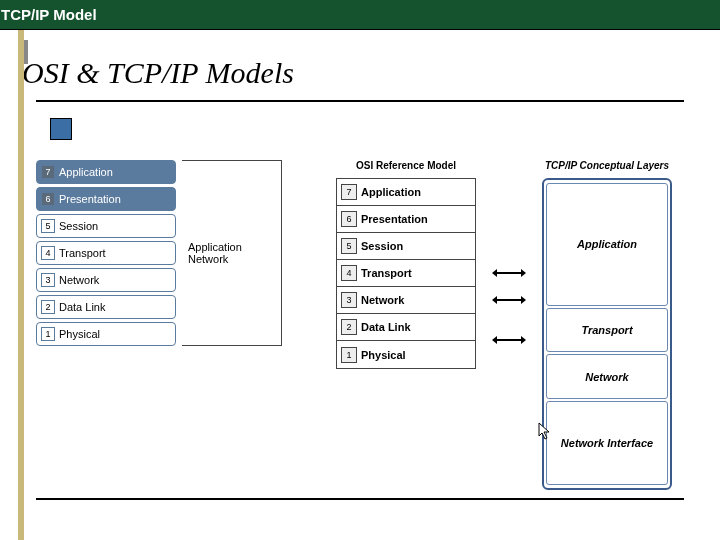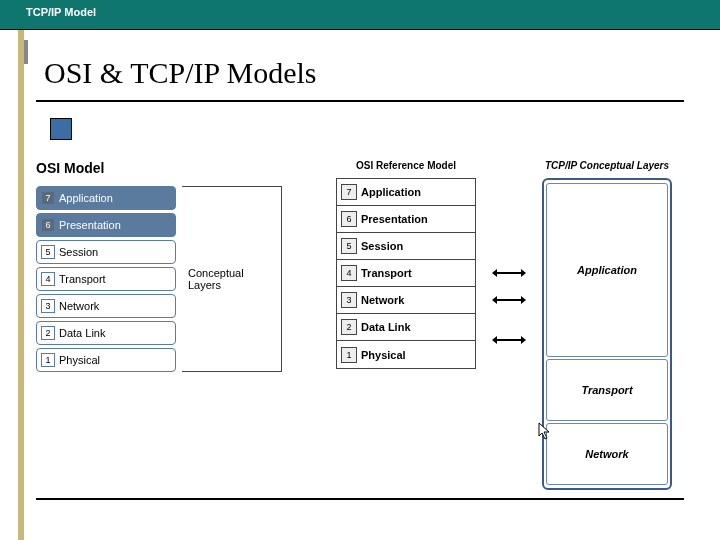--- a/index.html
+++ b/index.html
@@ -7,45 +7,46 @@
     width: 720px;
     height: 540px;
     background: #fff;
     font-family: Arial, Helvetica, sans-serif;
     position: relative;
     overflow: hidden;
   }
   .topbar {
     width: 100%;
     height: 30px;
-    background: #0f766e;
+    background: #14532d;
     color: #fff;
     font-weight: bold;
-    font-size: 11px;
-    padding: 6px 26px;
+    font-size: 15px;
+    padding: 6px 1px;
     border-bottom: 1px solid #000;
   }
   .side-accent {
     position: absolute;
     left: 18px;
     top: 30px;
     bottom: 0;
     width: 6px;
     background: #c8b87a;
   }
   .tiny-sq {
     position: absolute;
     left: 24px;
     top: 40px;
     width: 4px;
     height: 24px;
     background: #888;
   }
   .title-wrap {
-    margin: 26px 0 0 44px;
+    margin: 26px 0 0 22px;
+    font-style: italic;
   }
   .slide-title {
     font-family: "Times New Roman", serif;
     font-size: 30px;
     font-weight: normal;
     color: #000;
   }
   .decor-box {
     position: absolute;
     left: 50px;
@@ -267,21 +268,20 @@
 
 <div class="title-wrap">
   <h1 class="slide-title">OSI &amp; TCP/IP Models</h1>
 </div>
 <div class="decor-box"></div>
 <div class="rule"></div>
 
 <div class="content">
 
   <div class="left-panel">
-    <div class="osi-title">OSI Model</div>
     <div class="osi-wrap">
       <div class="osi-layers">
         <div class="osi-layer dark">
           <div class="osi-num dark">7</div>
           <div class="osi-label white">Application</div>
         </div>
         <div class="osi-layer dark">
           <div class="osi-num dark">6</div>
           <div class="osi-label white">Presentation</div>
         </div>
@@ -301,21 +301,21 @@
           <div class="osi-num">2</div>
           <div class="osi-label">Data Link</div>
         </div>
         <div class="osi-layer">
           <div class="osi-num">1</div>
           <div class="osi-label">Physical</div>
         </div>
       </div>
       <div class="group-col">
         <div class="group-box" style="flex:3">
-          <span>Conceptual Layers</span>
+          <span>Application Network</span>
         </div>
       </div>
     </div>
   </div>
 
   <div class="right-panel">
     <div class="ref-col" style="width:140px">
       <div class="col-header">OSI Reference Model</div>
       <div class="ref-layers">
         <div class="ref-row">
@@ -361,20 +361,21 @@
           <div class="double-arrow"></div>
         </div>
     </div>
 
     <div class="tcp-col">
       <div class="col-header">TCP/IP Conceptual Layers</div>
       <div class="tcp-box">
         <div class="tcp-cell" style="flex:3">Application</div>
         <div class="tcp-cell" style="flex:1">Transport</div>
         <div class="tcp-cell" style="flex:1">Network</div>
+        <div class="tcp-cell" style="flex:2">Network Interface</div>
       </div>
     </div>
   </div>
 
 </div>
 
 <div class="bottom-rule"></div>
 
 <svg class="cursor" viewBox="0 0 14 20">
   <path d="M1 1 L1 14 L4 11 L7 17 L9 16 L6 10 L11 10 Z" fill="#fff" stroke="#000" stroke-width="1"></path>

